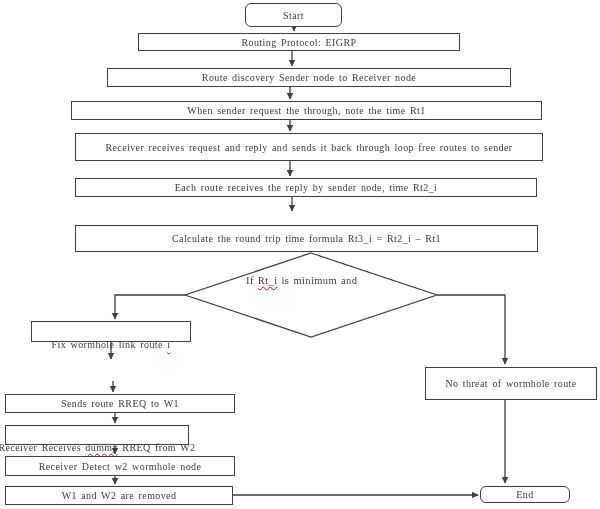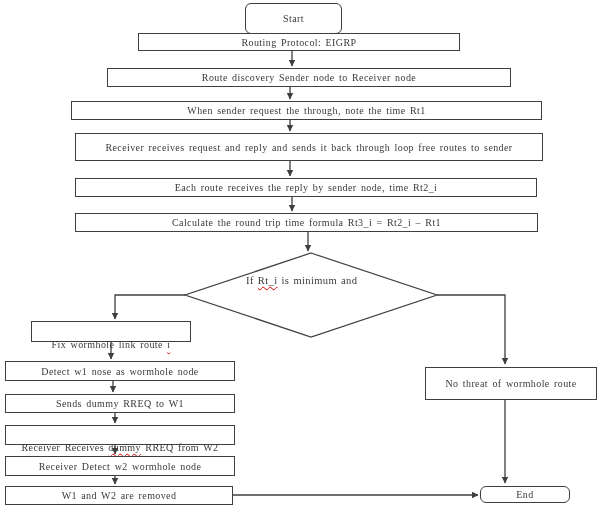--- a/index.html
+++ b/index.html
@@ -61,47 +61,46 @@
       <line x1="115" y1="413" x2="115" y2="423"></line>
       <line x1="115" y1="445" x2="115" y2="454"></line>
       <line x1="115" y1="476" x2="115" y2="484"></line>
       <polyline points="437,295 505,295 505,364"></polyline>
       <line x1="505" y1="400" x2="505" y2="483"></line>
       <line x1="233" y1="495" x2="478" y2="495"></line>
     </g>
     <polygon class="diamond" points="311,253 437,295 311,337 185,295"></polygon>
   </svg>
 
-  <div class="node rounded" style="left:245px;top:3px;width:97px;height:31px">Start</div>
+  <div class="node rounded" style="left:245px;top:3px;width:97px;height:24px">Start</div>
 
   <div class="node" style="left:107px;top:68px;width:404px;height:19px">Route discovery Sender node to Receiver node</div>
 
   <div class="node" style="left:138px;top:33px;width:322px;height:18px">Routing Protocol: EIGRP</div>
 
   <div class="node" style="left:71px;top:101px;width:471px;height:19px">When sender request the through, note the time Rt1</div>
 
   <div class="node" style="left:75px;top:133px;width:468px;height:28px">Receiver receives request and reply and sends it back through loop free routes to sender</div>
 
   <div class="node" style="left:75px;top:178px;width:462px;height:19px">Each route receives the reply by sender node, time Rt2_i</div>
 
-  <div class="node" style="left:75px;top:213px;width:463px;height:19px">Calculate the round trip time formula Rt3_i = Rt2_i – Rt1</div>
+  <div class="node" style="left:75px;top:225px;width:463px;height:27px">Calculate the round trip time formula Rt3_i = Rt2_i – Rt1</div>
 
   <div class="decision-text">
     <div><span class="txt"><span>If </span><span class="flag">Rt_i</span><span> is minimum and</span></span></div>
   </div>
 
   <div class="node" style="left:31px;top:321px;width:160px;height:21px">
       <span class="txt"><span>Fix wormhole link route </span><span class="flag">i</span></span>
     </div>
 
-  <div class="node" style="left:5px;top:361px;width:230px;height:20px">Detect w1 nose as wormhole node</div>
 
-  <div class="node" style="left:5px;top:394px;width:230px;height:19px">Sends dummy RREQ to W1</div>
+  <div class="node" style="left:5px;top:394px;width:230px;height:19px">Sends route RREQ to W1</div>
 
-  <div class="node" style="left:5px;top:425px;width:230px;height:20px">
+  <div class="node" style="left:5px;top:425px;width:184px;height:20px">
       <span class="txt"><span>Receiver Receives </span><span class="flag">dummy</span><span> RREQ from W2</span></span>
     </div>
 
   <div class="node" style="left:5px;top:456px;width:230px;height:20px">Receiver Detect w2 wormhole node</div>
 
   <div class="node" style="left:5px;top:486px;width:228px;height:19px">W1 and W2 are removed</div>
 
   <div class="node" style="left:425px;top:367px;width:172px;height:33px">No threat of wormhole route</div>
 
   <div class="node rounded" style="left:480px;top:486px;width:90px;height:17px">End</div>

